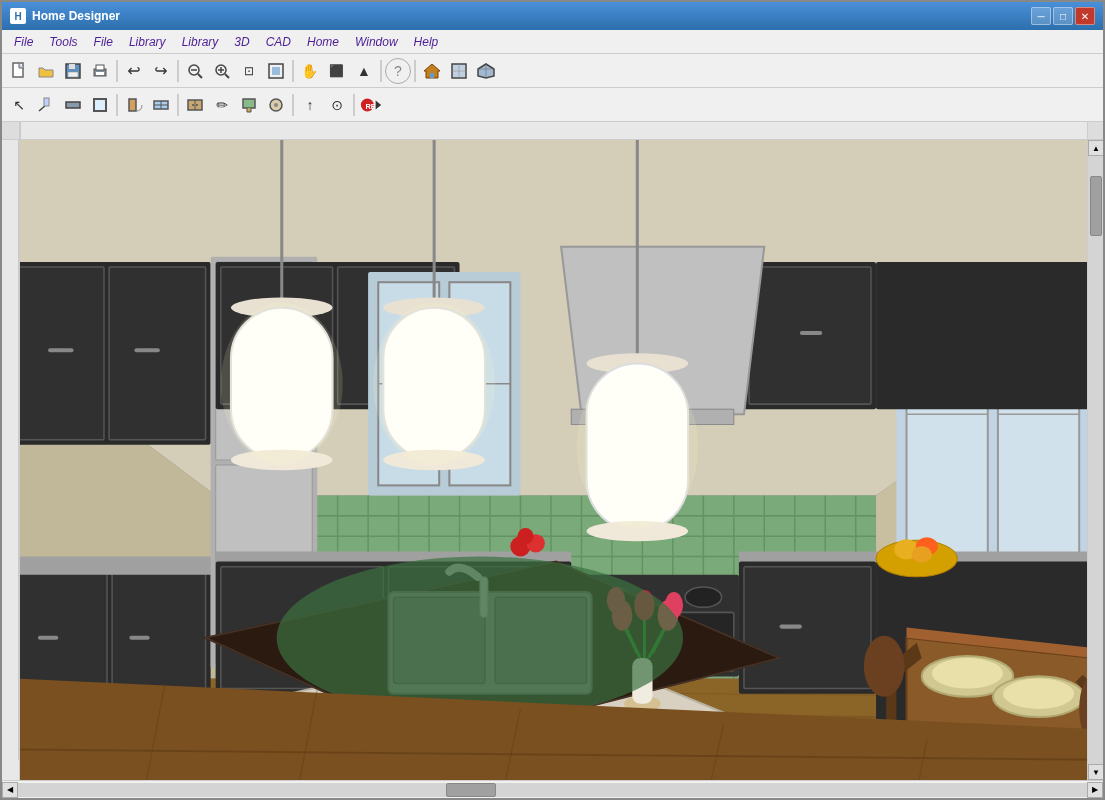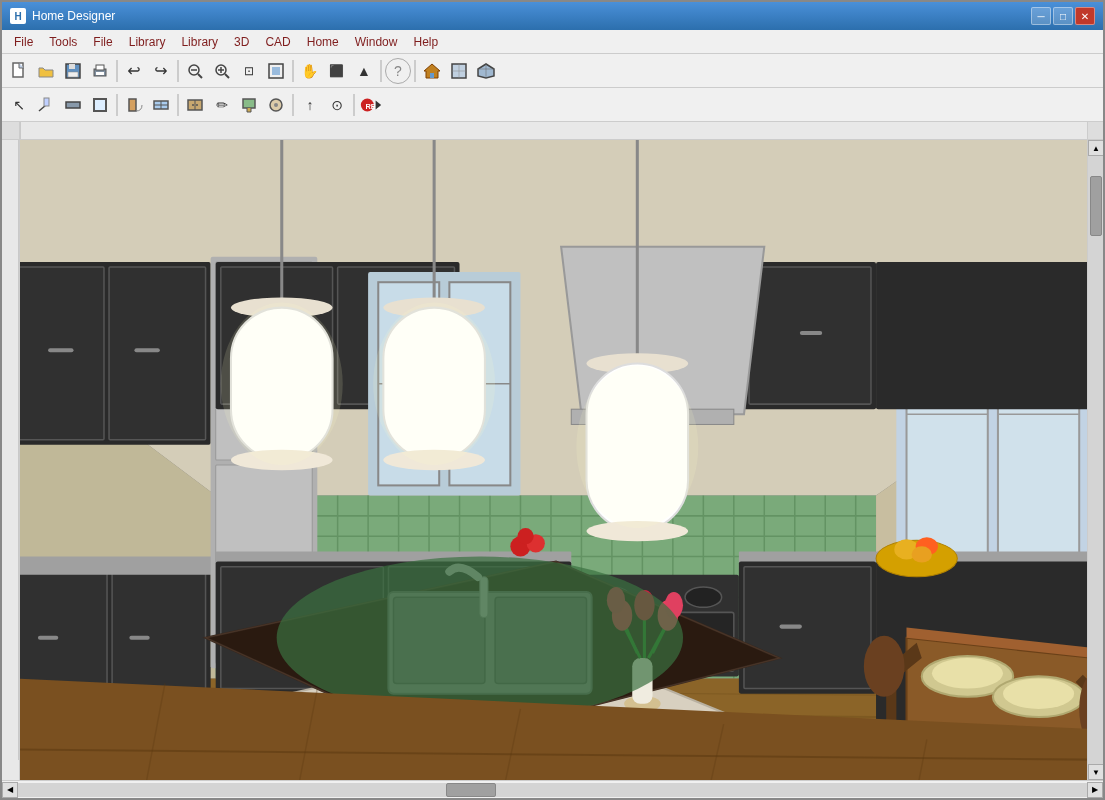--- a/index.html
+++ b/index.html
@@ -44,21 +44,21 @@
       border-radius: 2px;
       display: flex;
       align-items: center;
       justify-content: center;
       font-size: 10px;
       color: #2c6fad;
       font-weight: bold;
     }
     .title-text {
       font-size: 12px;
-      font-weight: normal;
+      font-weight: bold;
     }
     .window-controls {
       display: flex;
       gap: 2px;
     }
     .win-btn {
       width: 20px;
       height: 18px;
       border: 1px solid rgba(255,255,255,0.4);
       background: rgba(255,255,255,0.2);
@@ -80,21 +80,22 @@
       display: flex;
       align-items: center;
       height: 24px;
       flex-shrink: 0;
     }
     .menu-item {
       padding: 2px 8px;
       cursor: pointer;
       border-radius: 2px;
       font-size: 12px;
-      color: #7f1d1d;
+      color: #4c1d95;
+      font-style: italic;
     }
 
     
     .toolbar {
       background: #f0f0f0;
       border-bottom: 1px solid #ccc;
       padding: 2px 4px;
       display: flex;
       align-items: center;
       gap: 1px;

